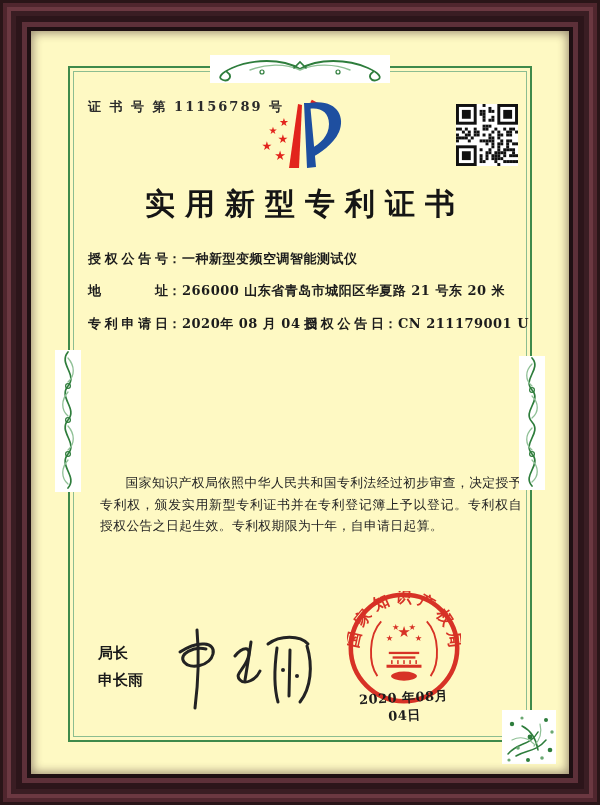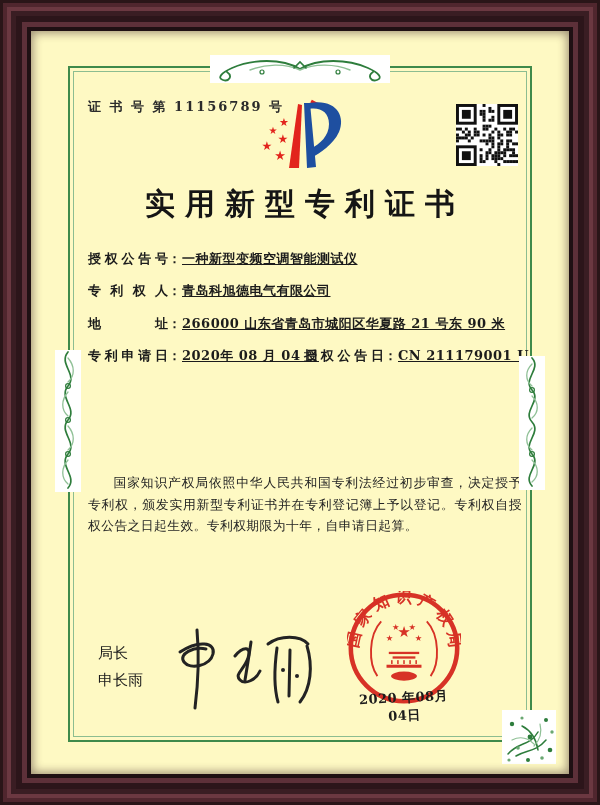--- a/index.html
+++ b/index.html
@@ -31,28 +31,28 @@
   .cert-no{position:absolute;left:88px;top:98px;font-size:13px;letter-spacing:2px;font-weight:bold;color:#2b2b2b;}
   .logo{position:absolute;left:240px;top:90px;width:120px;height:90px;}
   .qr{position:absolute;left:456px;top:104px;width:62px;height:62px;}
   .title{position:absolute;left:0;right:0;top:184px;text-align:center;
     font-size:30px;font-weight:bold;letter-spacing:10px;text-indent:10px;color:#151515;}
   
   .fields{position:absolute;left:88px;top:250px;right:70px;font-size:13px;font-weight:bold;}
   .row{height:32.3px;white-space:nowrap;}
   .lab{display:inline-block;width:80px;text-align:justify;text-align-last:justify;vertical-align:top;}
   .col{display:inline-block;width:14px;}
-  .val{letter-spacing:.5px;text-decoration:underline;}
+  .val{letter-spacing:.5px;}
   .g-date{display:inline-block;width:122px;}
   
-  .bodytext{position:absolute;left:88px;right:78px;top:472px;font-size:12.8px;
+  .bodytext{position:absolute;left:100px;right:78px;top:472px;font-size:12.8px;
     line-height:21.5px;text-align:justify;color:#242424;}
   .bodytext p{margin:0;text-indent:2em;letter-spacing:.4px;}
   
-  .director{position:absolute;left:98px;top:640px;font-size:15px;font-weight:normal;
+  .director{position:absolute;left:98px;top:640px;font-size:15px;font-weight:bold;
     line-height:27px;font-family:"DejaVu Sans","Liberation Sans",sans-serif;color:#1a1a1a;}
   .signature{position:absolute;left:150px;top:618px;width:170px;height:95px;}
   .seal{position:absolute;left:347px;top:591px;width:114px;height:114px;opacity:.95;}
   .seal-date{position:absolute;left:352px;top:689px;width:104px;text-align:center;
     font-size:13px;font-weight:bold;color:#1b1b1b;transform:rotate(-3deg);letter-spacing:.5px;z-index:6;}
   .g-stroke{stroke:#2e7d3c;fill:none;stroke-linecap:round;}
   .g-light{stroke:#8fc096;fill:none;stroke-linecap:round;}
 </style>
 </head>
 <body>
@@ -254,24 +254,21 @@
     </g>
   </svg>
 
   <div class="title">实用新型专利证书</div>
 
   <div class="fields">
     <div class="row">
       <span class="lab">授权公告号</span><span class="col">：</span><span class="val">一种新型变频空调智能测试仪</span>
     </div>
     <div class="row">
-      <span class="lab">专利权人</span><span class="col">：</span><span class="val">青岛科旭德电气有限公司</span>
-    </div>
-    <div class="row">
-      <span class="lab">地址</span><span class="col">：</span><span class="val">266000 山东省青岛市城阳区华夏路 21 号东 90 米</span>
+      <span class="lab">地址</span><span class="col">：</span><span class="val">266000 山东省青岛市城阳区华夏路 21 号东 20 米</span>
     </div>
     <div class="row">
       <span class="lab">专利申请日</span><span class="col">：</span><span class="val g-date">2020年 08 月 04 日</span><span class="lab">授权公告日</span><span class="col">：</span><span class="val">CN 211179001 U</span>
     </div>
   </div>
 
   <div class="bodytext">
     <p>国家知识产权局依照中华人民共和国专利法经过初步审查，决定授予专利权，颁发实用新型专利证书并在专利登记簿上予以登记。专利权自授权公告之日起生效。专利权期限为十年，自申请日起算。</p>
   </div>
 

